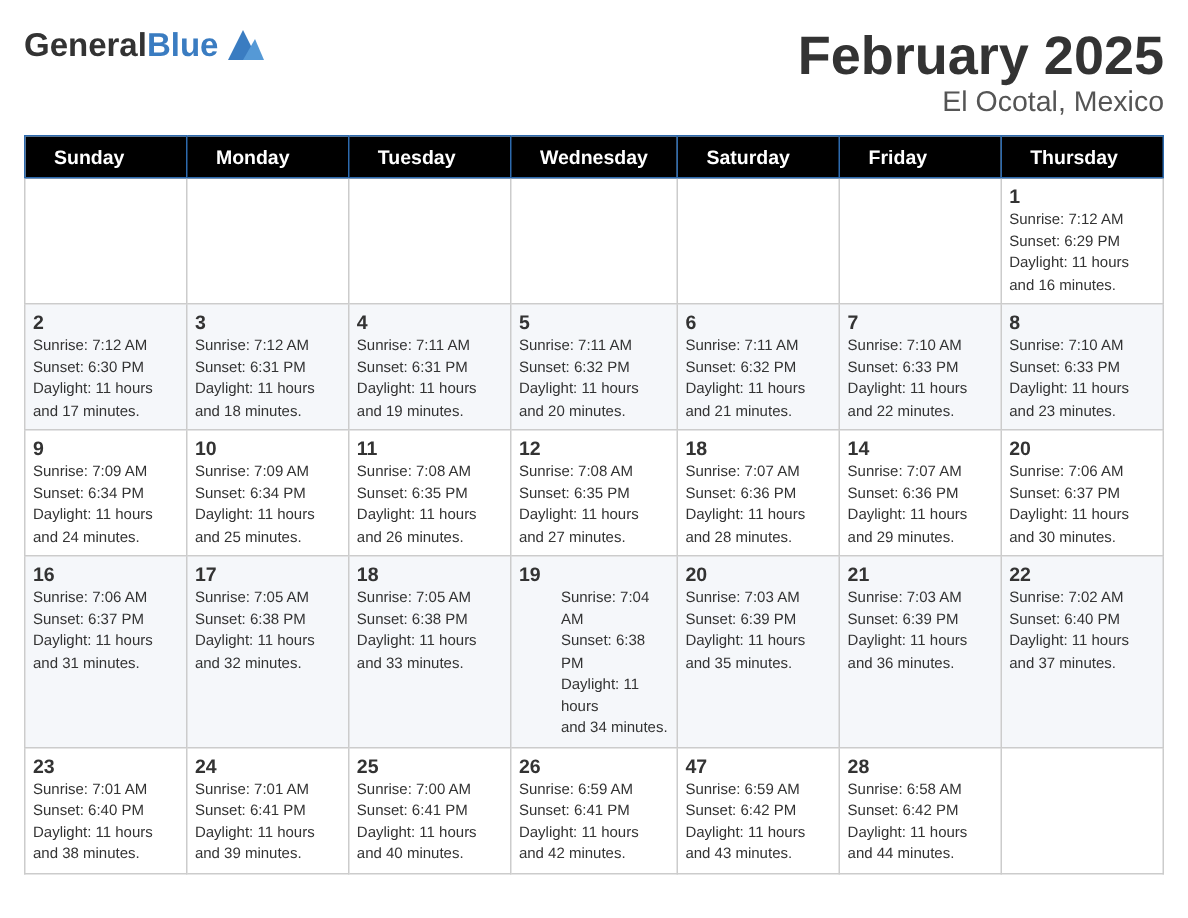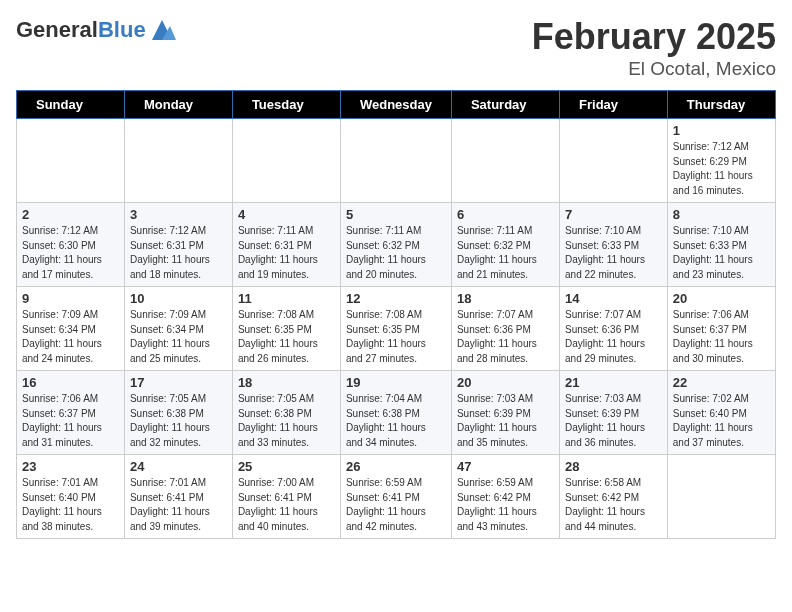--- a/index.html
+++ b/index.html
@@ -255,21 +255,21 @@
         </td>
         <td>
           <span class="day-num">18</span>
           <div class="day-info" style="white-space: pre-line;">Sunrise: 7:05 AM
 Sunset: 6:38 PM
 Daylight: 11 hours
 and 33 minutes.</div>
         </td>
         <td>
           <span class="day-num">19</span>
-          <div class="day-info" style="white-space: pre-line;">Sunrise: 7:04 AM
+          <div class="day-info" style="white-space: pre-line; margin-left: 28px;">Sunrise: 7:04 AM
 Sunset: 6:38 PM
 Daylight: 11 hours
 and 34 minutes.</div>
         </td>
         <td>
           <span class="day-num">20</span>
           <div class="day-info" style="white-space: pre-line;">Sunrise: 7:03 AM
 Sunset: 6:39 PM
 Daylight: 11 hours
 and 35 minutes.</div>

